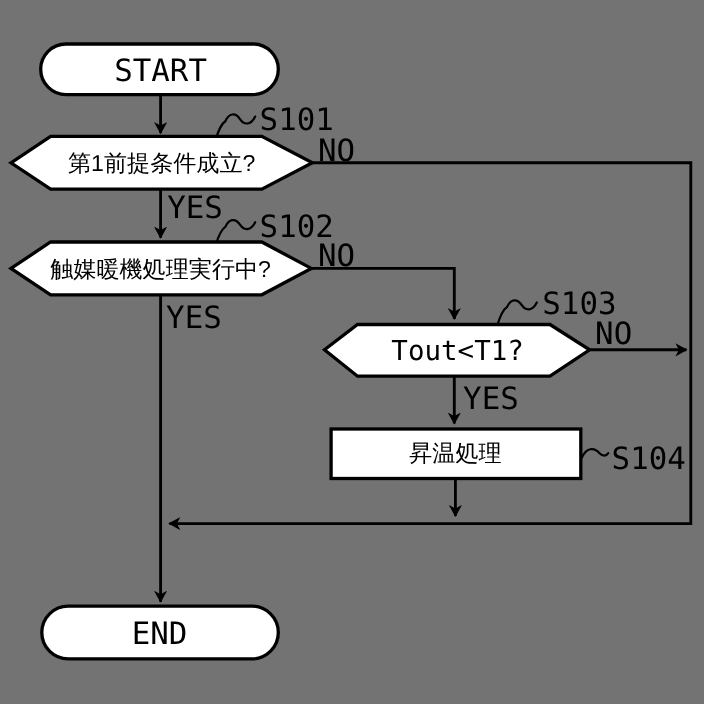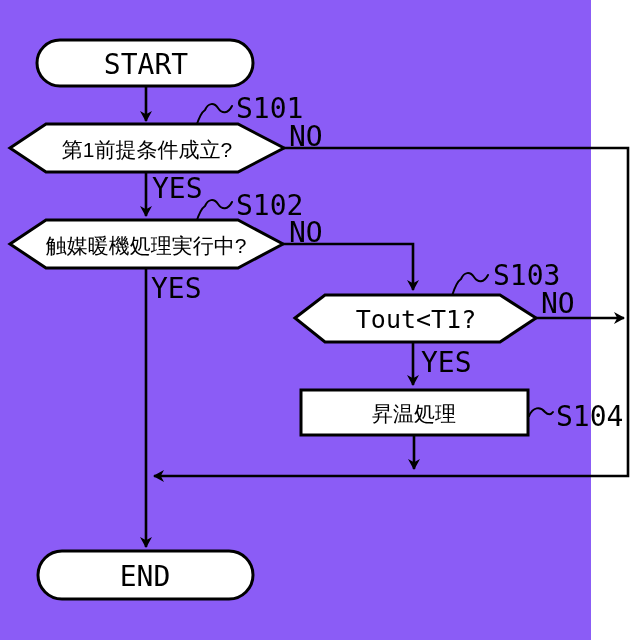--- a/index.html
+++ b/index.html
@@ -5,23 +5,23 @@
   html, body {
     margin: 0;
     padding: 0;
     background: #ffffff;
     width: 640px;
     height: 640px;
     overflow: hidden;
   }
   .stage {
     position: relative;
-    width: 591px;
+    width: 640px;
     height: 640px;
-    background: #8b5cf6;
+    background: #737373;
   }
   svg { display: block; }
   .shape {
     fill: #ffffff;
     stroke: #000000;
     stroke-width: 3;
     stroke-linejoin: miter;
   }
   .flowline {
     fill: none;

